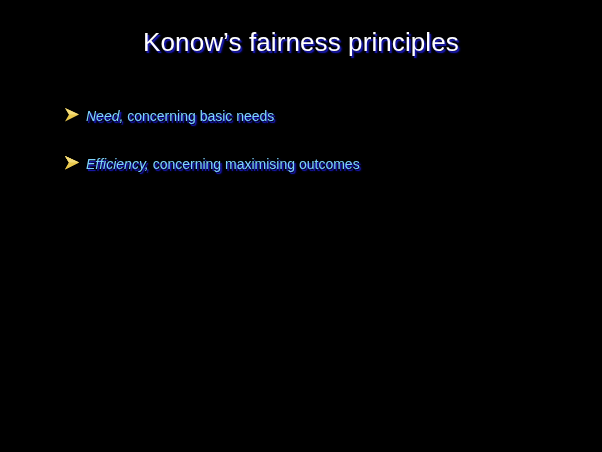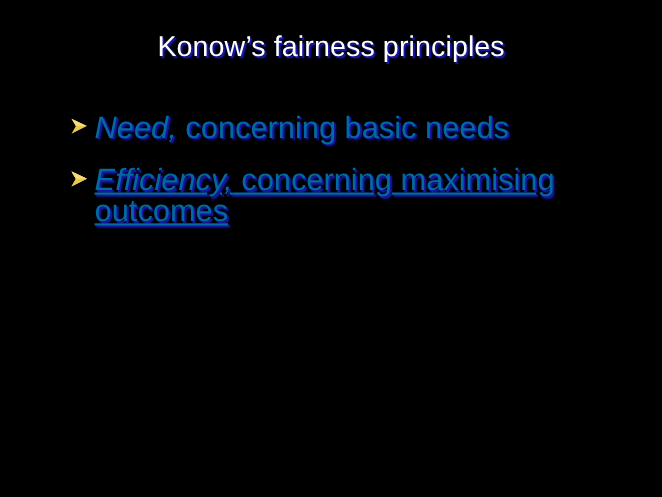--- a/index.html
+++ b/index.html
@@ -46,29 +46,28 @@
     width: 500px;
     margin: 0;
     padding: 0;
     list-style: none;
   }
 
   .bullet-item {
     position: relative;
     padding-left: 24px;
     margin: 0 0 20px 0;
-    font-size: 28px;
+    font-size: 14px;
     line-height: 28px;
-    color: #0369a1;
+    color: #7dd3fc;
     text-shadow: 1.5px 1.5px 0 #1616a0, 2px 2px 2px rgba(20,20,160,0.85);
   }
 
   .bullet-item:last-child {
     margin-bottom: 12px;
-    text-decoration: underline;
   }
 
   .bullet-marker {
     position: absolute;
     left: 1px;
     top: 4px;
     width: 18px;
     height: 18px;
     line-height: 18px;
     display: block;

